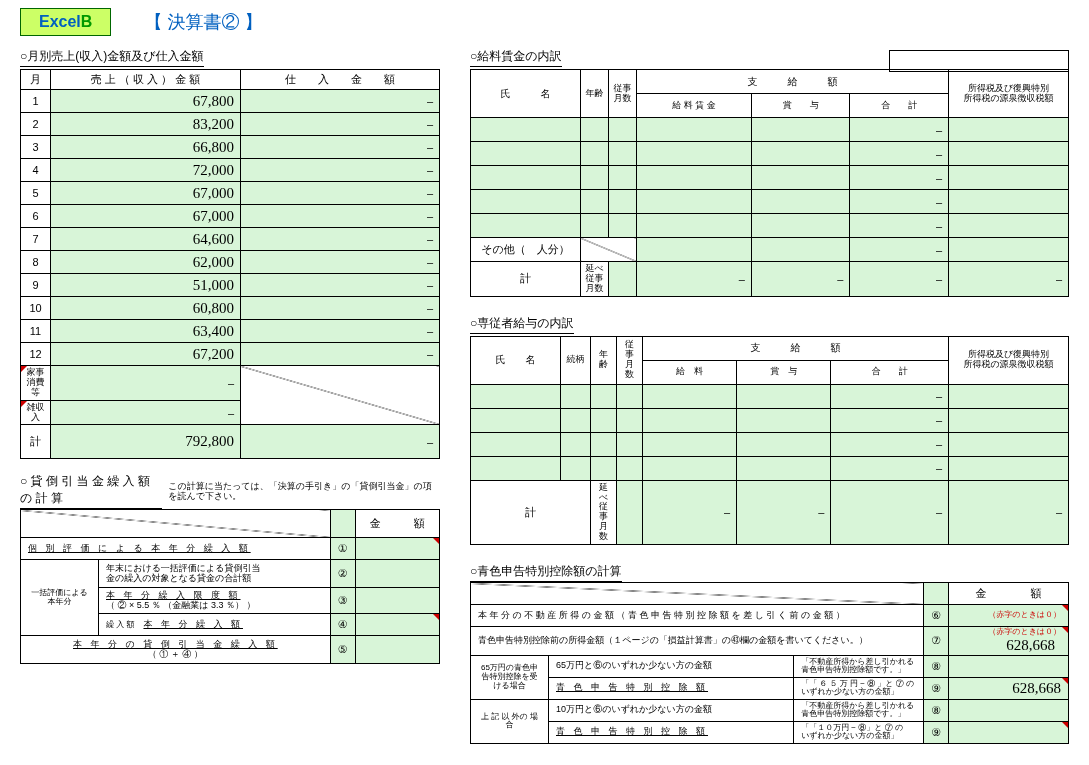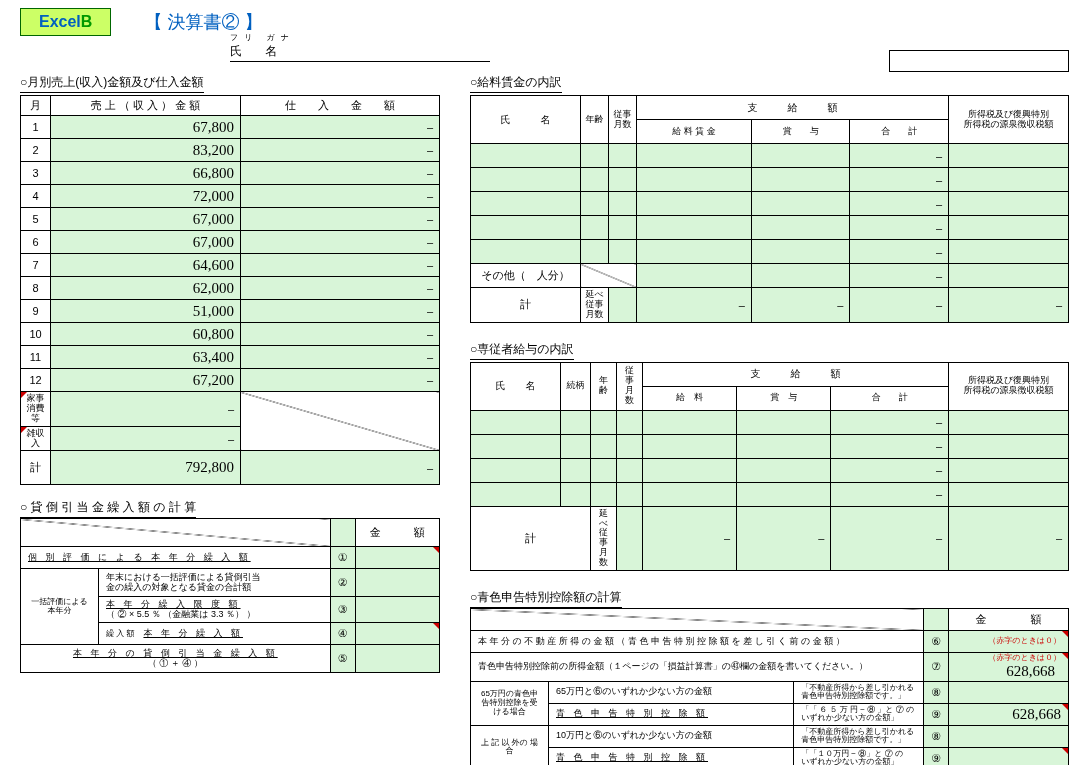--- a/index.html
+++ b/index.html
@@ -54,24 +54,20 @@
 .spacing { letter-spacing: 3px; text-decoration: underline; }
 </style>
 </head>
 <body>
 <div class="page">
 
 <div>
   <span class="logo"><span class="b">Excel</span><span class="g">B</span></span>
   <span class="title">【 決算書② 】</span>
 </div>
-<div class="nameblock">
-  <div class="furi">フリ  ガナ</div>
-  <div class="shimei">氏   名</div>
-</div>
 <div class="rightbox"></div>
 
 <div class="columns">
 <div class="left">
   
   <div class="sect">○月別売上(収入)金額及び仕入金額</div>
   <table class="monthly">
     <tbody>
             <tr>
       <th class="mcol">月</th>
@@ -155,20 +151,21 @@
       <td>計</td>
       <td class="mint num">792,800</td>
       <td class="mint dash">–</td>
     </tr>
   </tbody>
         </table>
 
   
   <div style="display:flex;align-items:center;gap:6px;margin-top:14px">
     <span class="sect" style="margin:0">○ 貸 倒 引 当 金 繰 入 額 の 計 算</span>
+    <span class="note">この計算に当たっては、「決算の手引き」の「貸倒引当金」の項を読んで下さい。</span>
   </div>
   <table class="ded">
     <tbody>
             <tr style="height:28px">
       <td colspan="2" class="diag" style="width:270px"></td>
       <td class="circnum"></td>
       <td>金　　　額</td>
     </tr>
     <tr style="height:22px">
       <td colspan="2" class="lbl spacing">個 別 評 価 に よ る 本 年 分 繰 入 額</td>

